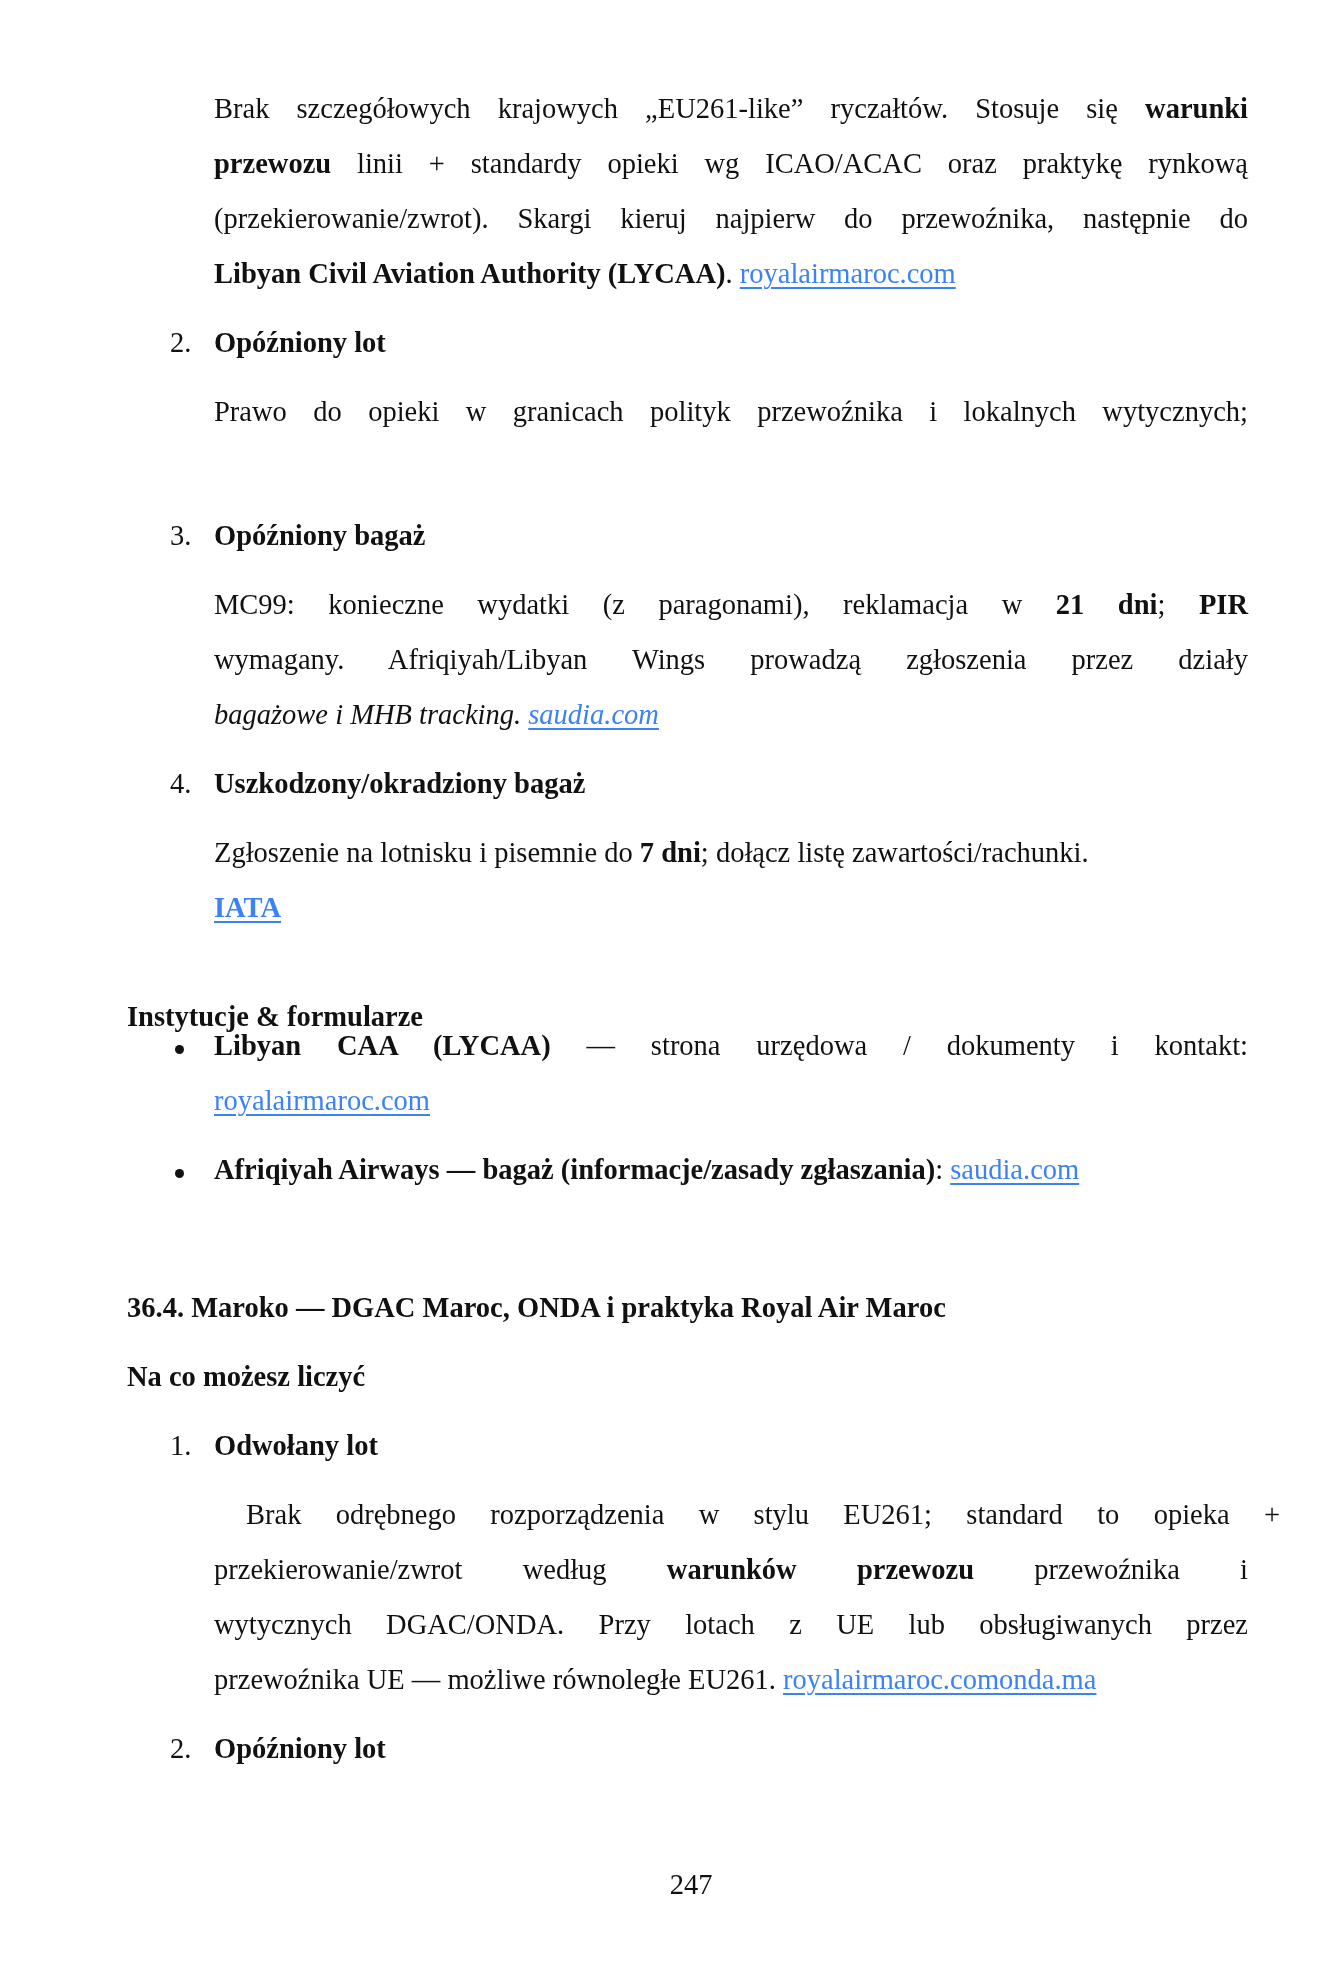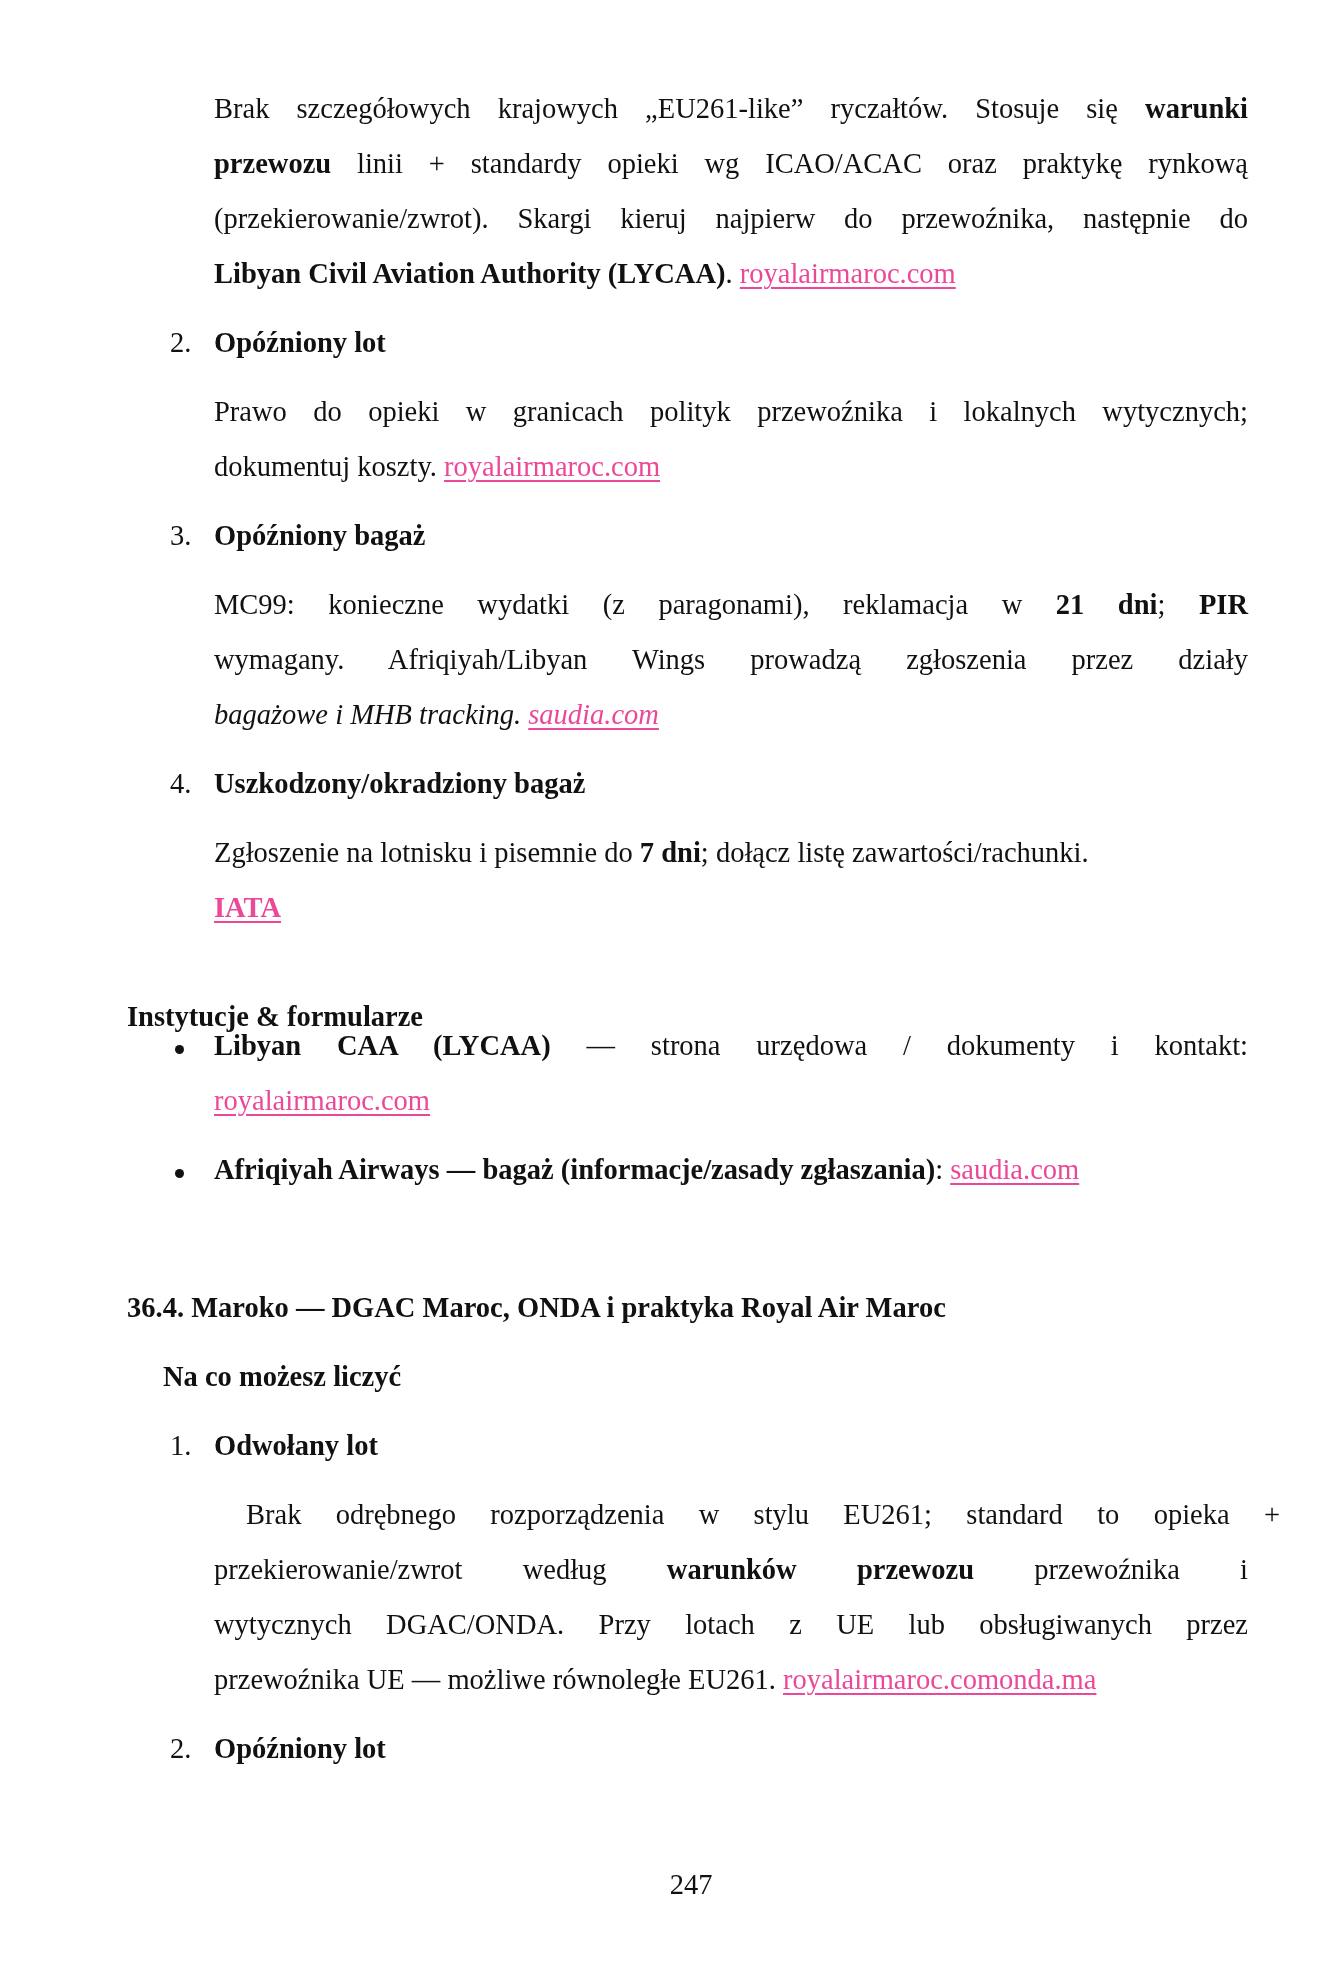--- a/index.html
+++ b/index.html
@@ -31,21 +31,21 @@
     .just {
       text-align: justify;
       text-align-last: justify;
       white-space: normal;
     }
     b { font-weight: bold; }
     .link {
       text-decoration: underline;
       text-underline-offset: 4px;
       text-decoration-thickness: 1.5px;
-      color: #ec4899;
+      color: #3b82f6;
       cursor: pointer;
     }
     .num {
       position: absolute;
       white-space: nowrap;
       line-height: 1;
     }
     .bullet {
       position: absolute;
       width: 9px;
@@ -80,23 +80,20 @@
   </div>
   <div class="line" style="left:214px; top:249px;">
     <b>Libyan Civil Aviation Authority (LYCAA)</b><span>. </span><a class="link">royalairmaroc.com</a>
   </div>
 
   <div class="num" style="left:170px; top:318px;">2.</div>
   <div class="line heading" style="left:214px; top:318px;">Opóźniony lot</div>
   <div class="line just" style="left:214px; top:387px; width:1034px;">
     <span>Prawo do opieki w granicach polityk przewoźnika i lokalnych wytycznych;</span>
   </div>
-  <div class="line" style="left:214px; top:442px;">
-    <span>dokumentuj koszty. </span><a class="link">royalairmaroc.com</a>
-  </div>
 
   <div class="num" style="left:170px; top:511px;">3.</div>
   <div class="line heading" style="left:214px; top:511px;">Opóźniony bagaż</div>
   <div class="line just" style="left:214px; top:580px; width:1034px;">
     <span>MC99: konieczne wydatki (z paragonami), reklamacja w </span><b>21 dni</b><span>; </span><b>PIR</b>
   </div>
   <div class="line just" style="left:214px; top:635px; width:1034px;">
     <span>wymagany. Afriqiyah/Libyan Wings prowadzą zgłoszenia przez działy</span>
   </div>
   <div class="line" style="left:214px; top:690px;font-style:italic;">
@@ -121,21 +118,21 @@
   <div class="line" style="left:214px; top:1076px;">
     <a class="link">royalairmaroc.com</a>
   </div>
 
   <span class="bullet" style="left:175px; top:1158px;"></span>
   <div class="line" style="left:214px; top:1145px;">
     <b>Afriqiyah Airways — bagaż (informacje/zasady zgłaszania)</b><span>: </span><a class="link">saudia.com</a>
   </div>
 
   <div class="line heading" style="left:127px; top:1283px;">36.4. Maroko — DGAC Maroc, ONDA i praktyka Royal Air Maroc</div>
-  <div class="line heading" style="left:127px; top:1352px;margin-left:36px;">Na co możesz liczyć</div>
+  <div class="line heading" style="left:127px; top:1352px;">Na co możesz liczyć</div>
 
   <div class="num" style="left:170px; top:1421px;">1.</div>
   <div class="line heading" style="left:214px; top:1421px;">Odwołany lot</div>
   <div class="line just" style="left:214px; top:1490px; width:1034px;margin-left:32px;">
     <span>Brak odrębnego rozporządzenia w stylu EU261; standard to opieka +</span>
   </div>
   <div class="line just" style="left:214px; top:1545px; width:1034px;">
     <span>przekierowanie/zwrot według </span><b>warunków przewozu</b><span> przewoźnika i</span>
   </div>
   <div class="line just" style="left:214px; top:1600px; width:1034px;">

